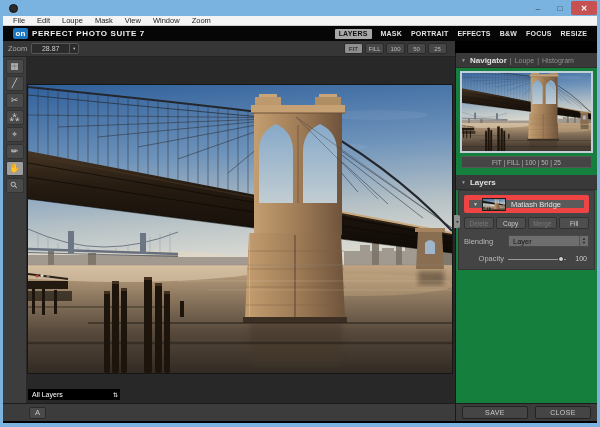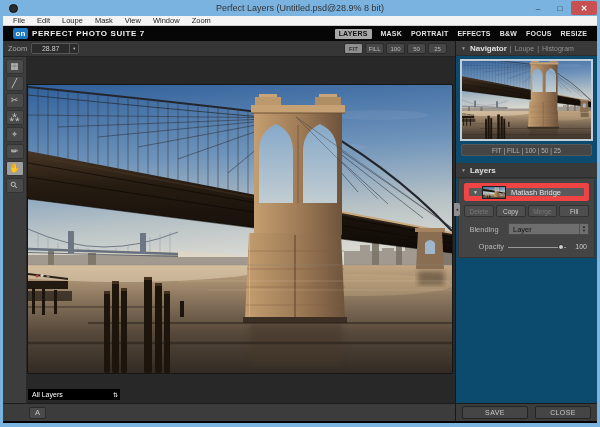--- a/index.html
+++ b/index.html
@@ -50,21 +50,21 @@
 
   .canvas { flex:1; background:#282828; position:relative; overflow:hidden; }
   .photo { position:absolute; top:28px; left:1px; width:424px; height:288px; box-shadow:0 0 0 1px rgba(0,0,0,0.45); }
   .photo svg { display:block; width:100%; height:100%; }
 
   .layers-filter { position:absolute; left:1px; bottom:3px; width:92px; height:11px; background:#000; display:flex; align-items:center; padding:0 2px 0 4px; }
   .layers-filter-value { flex:1; color:#fff; font-size:7px; }
   .layers-filter-stepper { color:#fff; font-size:6px; line-height:1; }
 
   
-  .right-col { width:142px; background:#0c4a6e; border-left:1px solid #181818; display:flex; flex-direction:column; position:relative; }
+  .right-col { width:142px; background:#15803d; border-left:1px solid #181818; display:flex; flex-direction:column; position:relative;margin-top:12px; }
   .panel-header { height:15px; display:flex; align-items:center; padding:0 5px; background:#393939; border-bottom:1px solid #2e2e2e; }
   .tri { font-size:5px; color:#9a9a9a; margin-right:4px; }
   .panel-title { font-size:8px; font-weight:bold; color:#e0e0e0; }
   .panel-alt { font-size:7px; color:#909090; margin-left:3px; }
 
   .nav-thumb { margin:3px 4px 0 4px; height:82px; border:2px solid #c2ced8; background:#111; }
   .nav-thumb svg { display:block; width:100%; height:100%; }
   .nav-zoom-row { margin:3px 5px 0 5px; height:12px; background:#454545; border:1px solid #575757; border-radius:2px; display:flex; align-items:center; justify-content:center; font-size:6.5px; color:#b5b5b5; }
 
   .layers-header { margin-top:7px; }
@@ -73,21 +73,21 @@
   .layer-expander { font-size:5px; color:#cfcfcf; margin-right:4px; }
   .layer-thumb { width:24px; height:13px; border:1px solid #1f1f1f; background:#000; }
   .layer-thumb svg { display:block; width:100%; height:100%; }
   .layer-name { font-size:7.5px; color:#e2e2e2; margin-left:5px; }
 
   .layer-buttons { display:flex; gap:2px; margin-top:4px; }
   .lbtn { flex:1; height:12px; background:#4e4e4e; border:1px solid #323232; border-radius:2px; font-size:6.5px; color:#cccccc; display:flex; align-items:center; justify-content:center; }
   .lbtn.disabled { color:#787878; }
 
   .blend-row { display:flex; align-items:center; margin-top:6px; }
-  .blend-label { width:44px; text-align:center; padding-right:4px; font-size:7.5px; color:#b8b8b8; }
+  .blend-label { width:44px; text-align:left; padding-right:4px; font-size:7.5px; color:#b8b8b8; }
   .blend-select { flex:1; height:12px; background:#6e6e6e; border:1px solid #494949; display:flex; align-items:center; padding-left:4px; }
   .blend-value { font-size:7.5px; color:#141414; flex:1; }
   .blend-stepper { width:9px; height:10px; border-left:1px solid #545454; display:flex; flex-direction:column; align-items:center; justify-content:center; line-height:1; }
   .blend-stepper span { font-size:4px; color:#222; }
 
   .opacity-row { display:flex; align-items:center; margin-top:7px; }
   .opacity-label { width:44px; text-align:right; padding-right:4px; font-size:7.5px; color:#b8b8b8; }
   .opacity-slider { flex:1; position:relative; height:8px; margin-right:5px; }
   .opacity-track { position:absolute; top:4px; left:0; right:0; height:1px; background:#9a9a9a; }
   .opacity-knob { position:absolute; top:1.5px; left:86%; width:6px; height:6px; border-radius:50%; background:#d2d2d2; border:1px solid #2a2a2a; }
@@ -244,21 +244,20 @@
       <circle cx="14" cy="190.5" r="1.6" fill="#ded6c8"></circle>
       <circle cx="20" cy="191.5" r="1.4" fill="#8d8476"></circle>
     </g>
   </defs>
 </svg>
 
 <div class="window">
 
   <div class="titlebar">
     <div class="app-icon"></div>
-    <div class="win-title">Perfect Layers (Untitled.psd@28.9% 8 bit)</div>
     <div class="win-controls">
       <div class="win-btn">–</div>
       <div class="win-btn">□</div>
       <div class="win-btn close">✕</div>
     </div>
   </div>
 
   <div class="app-frame">
 
     <div class="menubar">

